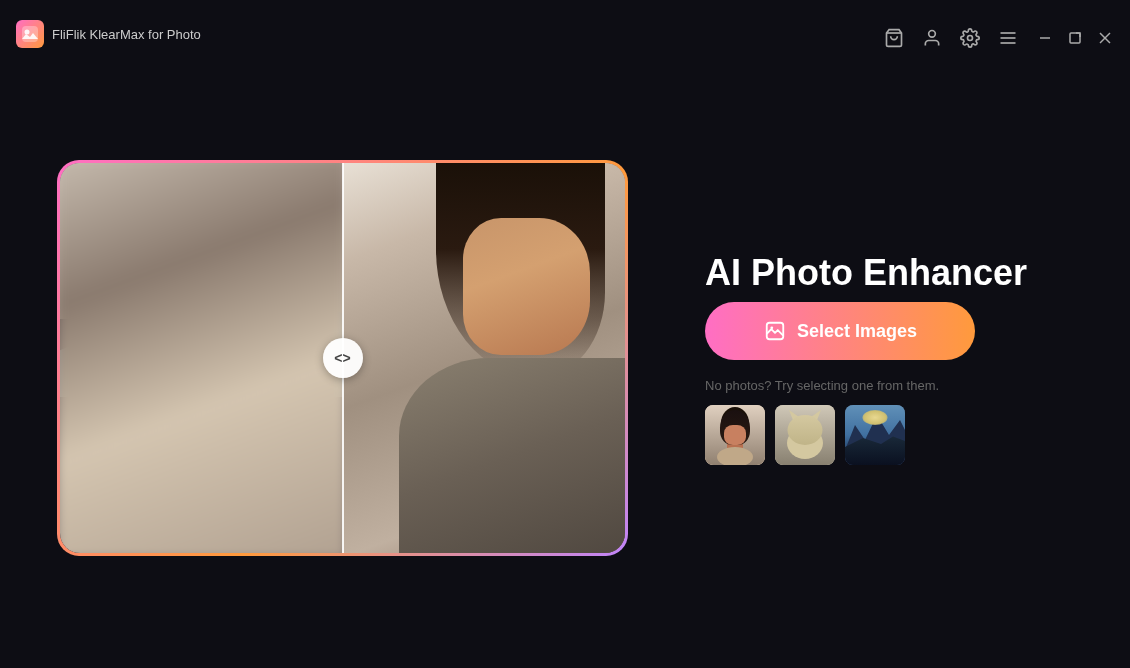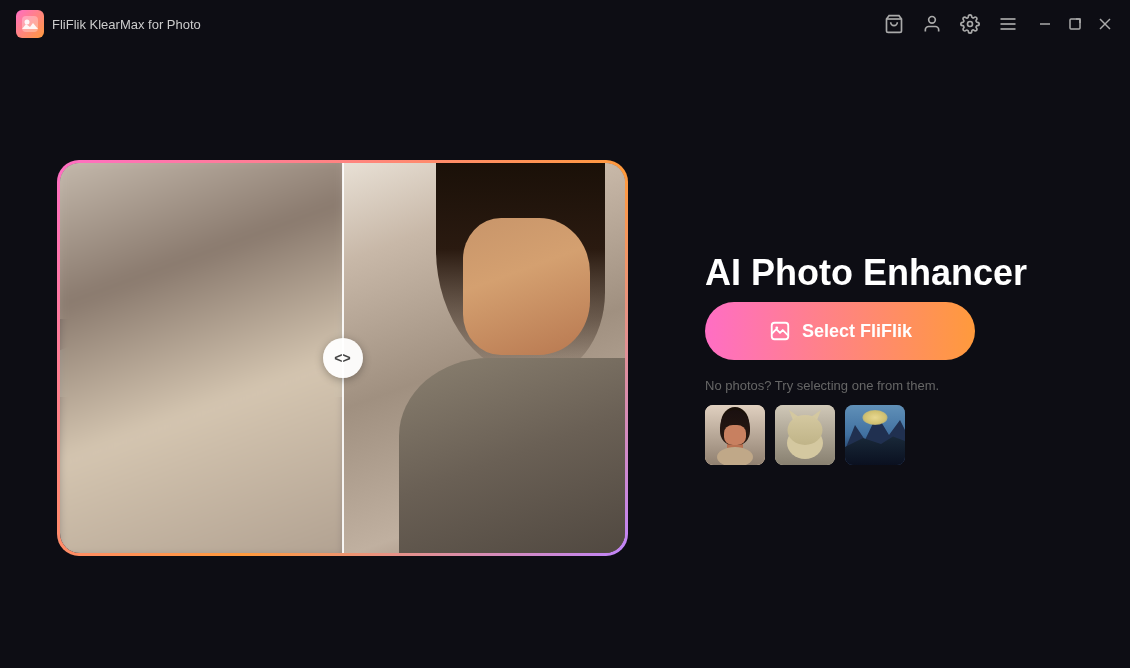--- a/index.html
+++ b/index.html
@@ -9,21 +9,21 @@
       background: #0d0d14;
       font-family: -apple-system, BlinkMacSystemFont, 'Segoe UI', sans-serif;
       color: #fff;
       overflow: hidden;
       position: relative;
     }
 
     
     .titlebar {
       display: flex;
-      align-items: center;
+      align-items: flex-end;
       justify-content: space-between;
       padding: 0 16px;
       height: 48px;
       background: #0d0d14;
       position: relative;
       z-index: 10;
     }
     .titlebar-left {
       display: flex;
       align-items: center;
@@ -439,21 +439,21 @@
     <h1 class="enhancer-title">AI Photo Enhancer</h1>
 
     <button class="select-images-btn">
       <div class="btn-icon">
         <svg width="22" height="22" viewBox="0 0 24 24" fill="none">
           <rect x="3" y="3" width="18" height="18" rx="3" stroke="white" stroke-width="2"></rect>
           <circle cx="8.5" cy="8.5" r="1.5" fill="white"></circle>
           <path d="M3 15l5-5 4 4 3-3 6 6" stroke="white" stroke-width="2" stroke-linejoin="round"></path>
         </svg>
       </div>
-      <span>Select FliFlik</span>
+      <span>Select Images</span>
     </button>
 
 
     <div class="sample-section">
       <p class="sample-hint">No photos? Try selecting one from them.</p>
       <div class="sample-images">
         <div class="sample-thumb thumb-1" title="Portrait sample">
           <svg width="60" height="60" viewBox="0 0 60 60">
             <rect width="60" height="60" fill="#c8b8a8" rx="8"></rect>
 

